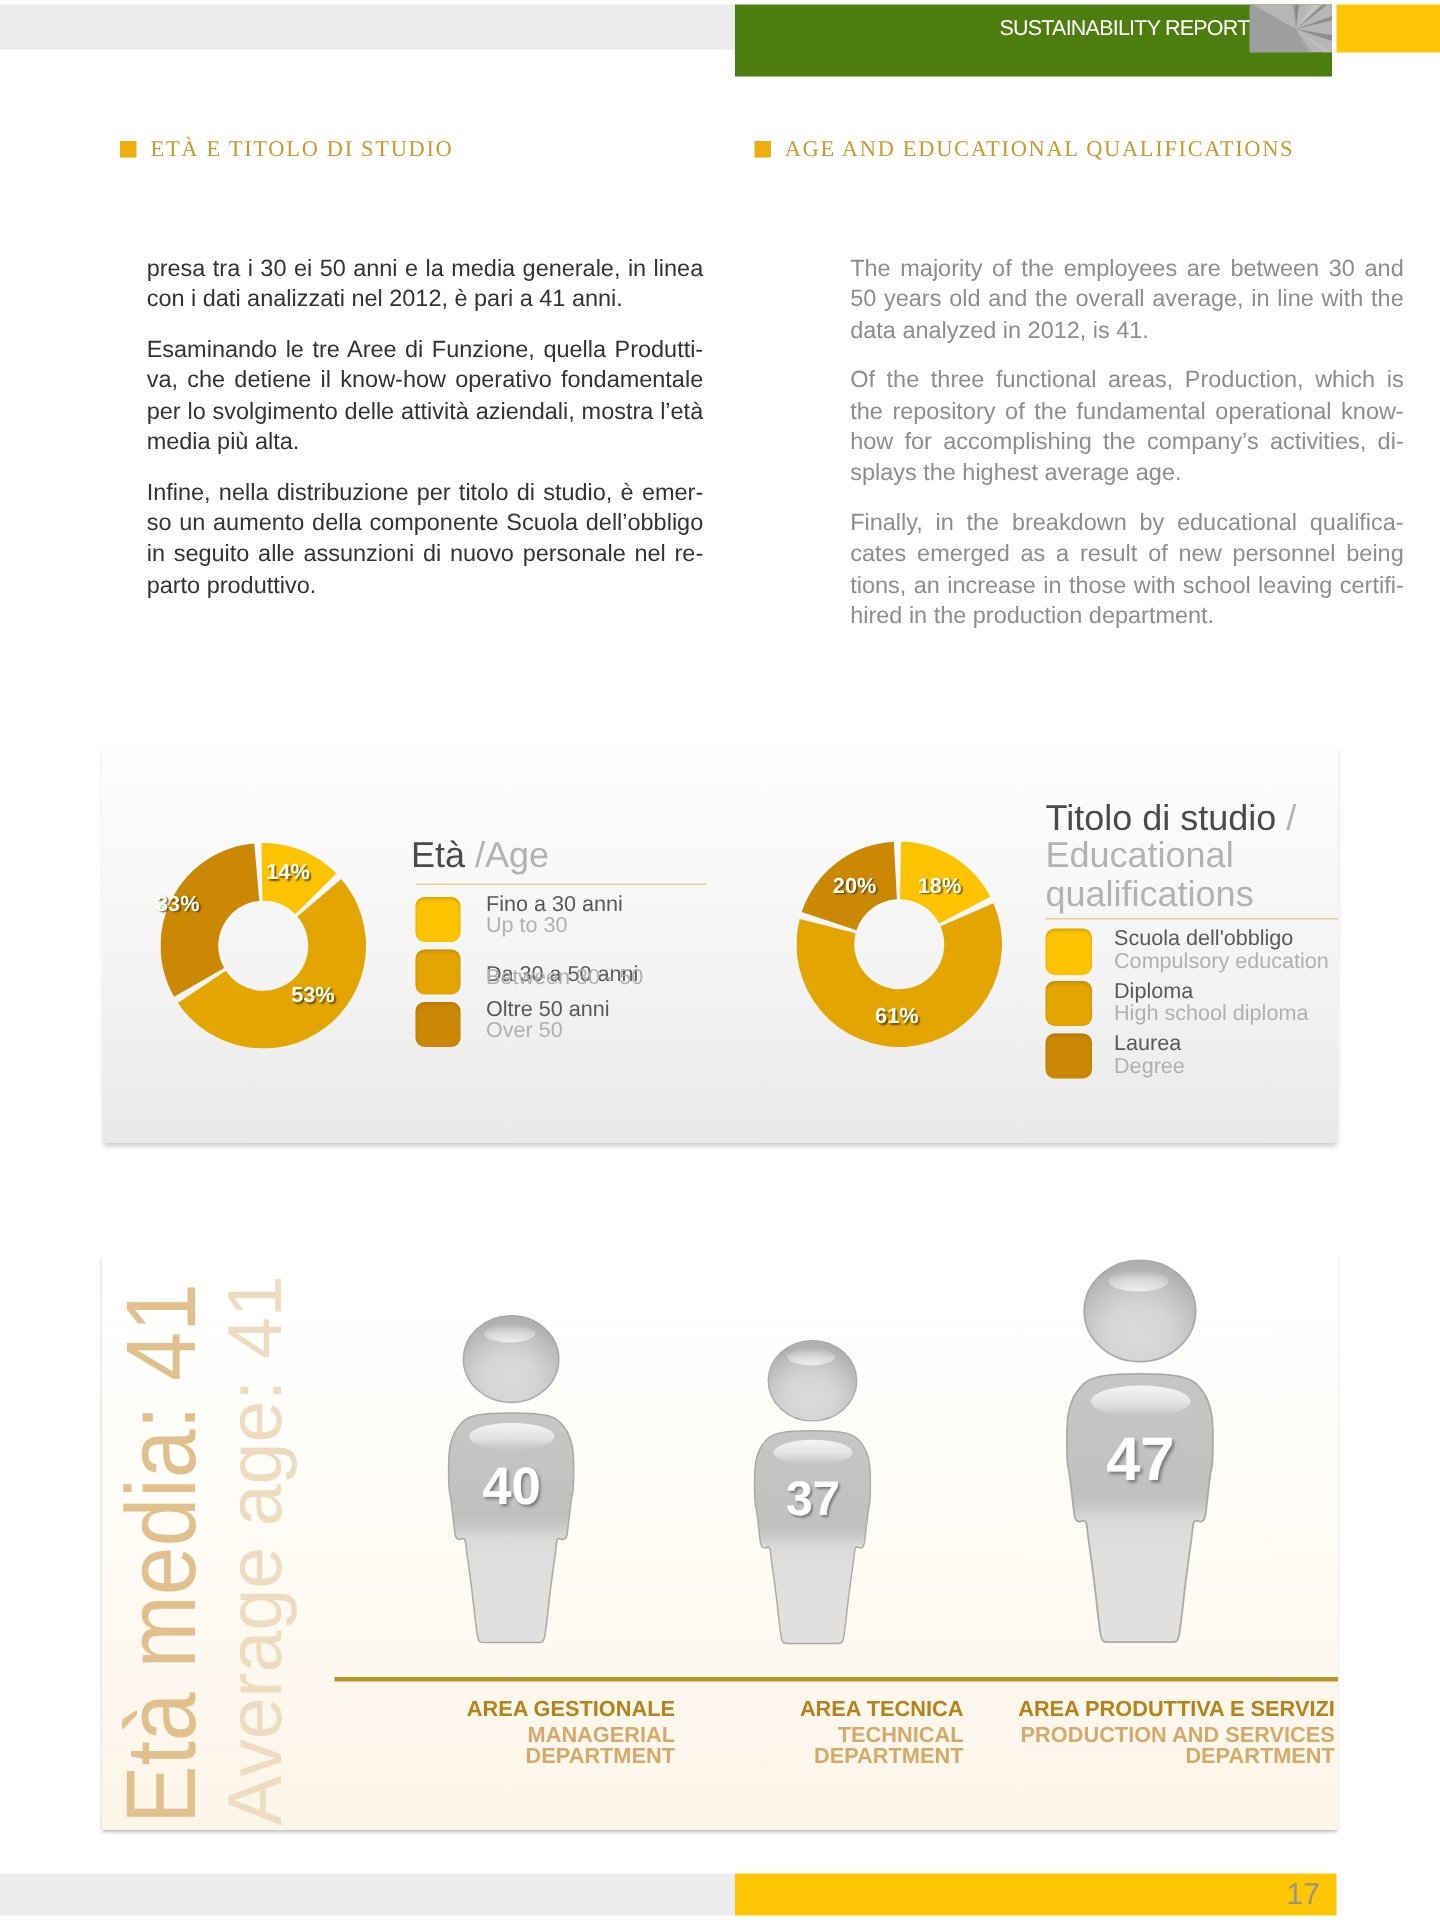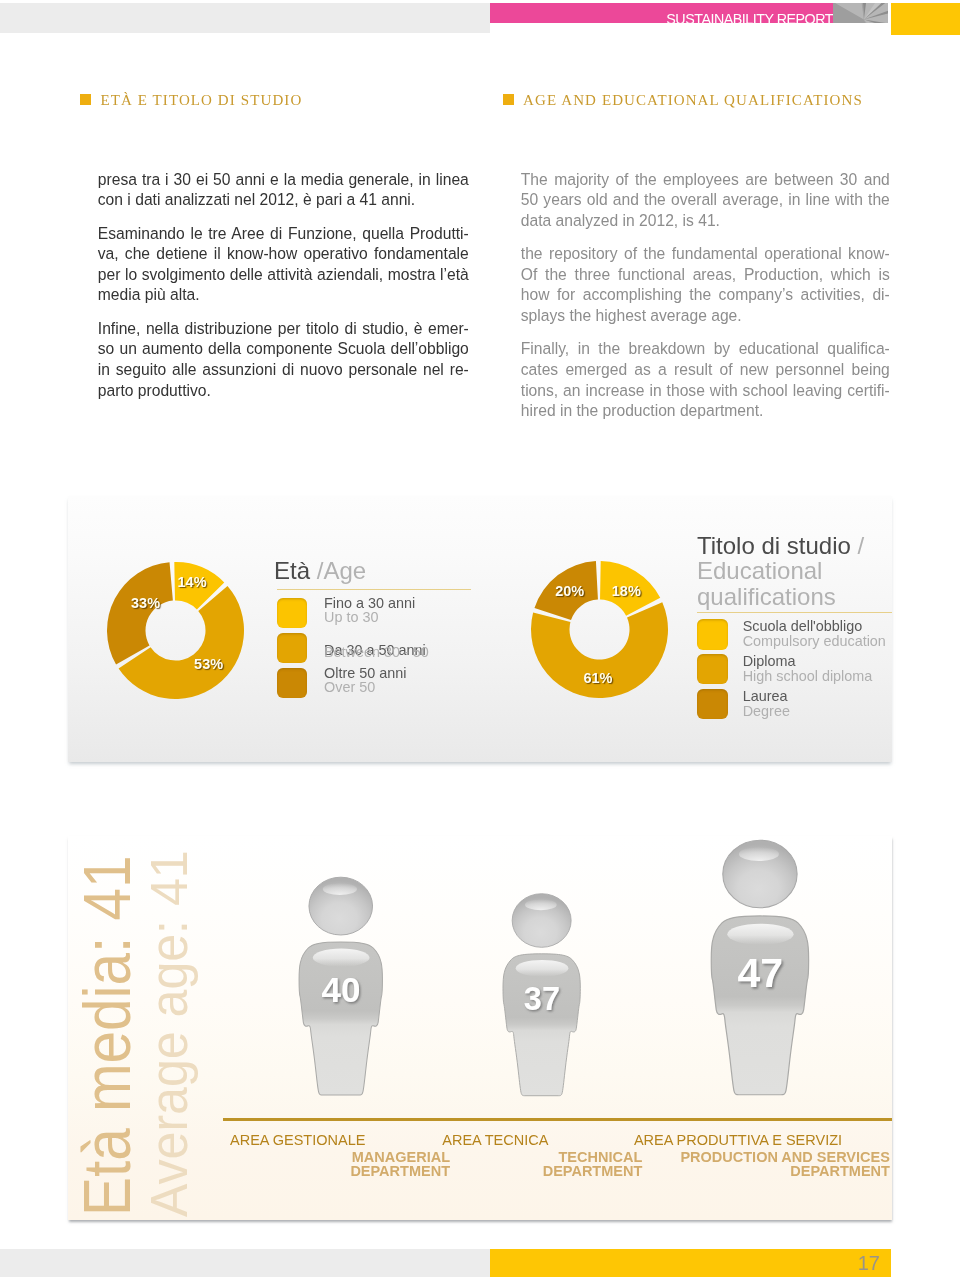--- a/index.html
+++ b/index.html
@@ -1,38 +1,38 @@
 <!DOCTYPE html>
 <html><head>
 <meta charset="utf-8">
 <style>
   html,body{margin:0;padding:0;}
   body{width:960px;height:1283px;background:#ffffff;font-family:"Liberation Sans",sans-serif;overflow:hidden;}
   .page{position:absolute;left:0;top:0;width:960px;height:1283px;}
 
   
   .tb-light{position:absolute;left:0;top:3px;width:490px;height:30px;background:#ececec;}
-  .tb-dark{position:absolute;left:490px;top:3px;width:398px;height:20px;background:#ec4899;overflow:hidden;}
+  .tb-dark{position:absolute;left:490px;top:3px;width:398px;height:48px;background:#4d7c0f;overflow:hidden;}
   .tb-yellow{position:absolute;left:891px;top:3px;width:69px;height:32px;background:#fec604;}
   .tb-title{position:absolute;right:55px;top:0;height:32px;line-height:33px;
       color:#ffffff;font-size:14.3px;letter-spacing:-0.5px;white-space:nowrap;}
   .burst{position:absolute;right:0;top:0;width:55.5px;height:32px;}
 
   
   .sec{position:absolute;font-family:"Liberation Serif",serif;color:#c99a2e;font-size:15px;
        line-height:15px;letter-spacing:1.1px;white-space:nowrap;}
   .bullet{position:absolute;width:10.8px;height:11.1px;background:#eeae10;}
 
   
   .col{position:absolute;font-size:15.65px;line-height:20.6px;}
   .col p{margin:0 0 12.7px 0;}
   .col .ln{display:block;text-align:justify;text-align-last:justify;}
   .col .ln.last{text-align-last:left;}
   .col-it{color:#333333;}
-  .col-en{color:#8d8d8d;}
+  .col-en{color:#8d8d8d;margin-left:46px;}
 
   
   .panel{position:absolute;left:68px;top:496px;width:824px;height:266px;
       background:linear-gradient(180deg,#fdfdfd 0%,#fafafa 22%,#f2f2f2 64%,#e9e9e9 100%);
       box-shadow:0 3px 3.5px -1px rgba(150,160,168,.55);}
   .donut{position:absolute;}
   .pct{position:absolute;color:#fffdf2;font-size:14.5px;font-weight:bold;line-height:11px;
        text-shadow:1.2px 1.2px 1.1px rgba(80,52,0,.8);white-space:nowrap;}
 
   .ch-title{position:absolute;font-size:24px;line-height:25.4px;color:#4a4a4a;white-space:nowrap;}
@@ -41,21 +41,21 @@
   .sw{position:absolute;border-radius:6px;box-shadow:inset 0 1.5px 2px rgba(110,70,0,.25);}
   .lg-it{position:absolute;font-size:14.4px;line-height:14.4px;color:#595959;white-space:nowrap;}
   .lg-en{position:absolute;font-size:14.4px;line-height:14.4px;color:#b0b0b0;white-space:nowrap;}
 
   
   .panel2{position:absolute;left:68px;top:836px;width:824px;height:384px;
       background:linear-gradient(180deg,#ffffff 0%,#fffefc 20%,#fffcf7 43%,#fefaf2 62%,#fdf6ec 82%,#fdf5e9 100%);
       box-shadow:0 2px 2.5px -0.5px rgba(120,125,130,.62);}
   .vtxt{position:absolute;transform-origin:0 0;white-space:nowrap;line-height:1;}
   .rule2{position:absolute;height:2.6px;background:#bd9328;}
-  .dept-it{position:absolute;font-size:14.5px;line-height:14.5px;font-weight:normal;color:#b5831b;text-align:left;}
+  .dept-it{position:absolute;font-size:14.5px;line-height:14.5px;font-weight:bold;color:#b5831b;text-align:right;}
   .dept-en{position:absolute;font-size:14.5px;font-weight:bold;color:#d2ab6b;text-align:right;line-height:13.5px;}
   .figure{position:absolute;}
   .figval{fill:#ffffff;font-family:"Liberation Sans",sans-serif;font-weight:bold;font-size:41px;
           text-anchor:middle;}
 
   
   .ft-light{position:absolute;left:0;top:1249px;width:490px;height:28px;background:#ececec;}
   .ft-yellow{position:absolute;left:490px;top:1249px;width:401.4px;height:28px;background:#fec604;}
   .pageno{position:absolute;right:11.5px;top:0;height:28px;line-height:29px;color:#9a9488;font-size:20px;}
 </style>
@@ -105,22 +105,22 @@
         <span class="ln last">parto produttivo.</span>
       </p>
   </div>
   <div class="col col-en" style="left:520.8px;top:169.8px;width:369px">
     <p>
         <span class="ln">The majority of the employees are between 30 and</span>
         <span class="ln">50 years old and the overall average, in line with the</span>
         <span class="ln last">data analyzed in 2012, is 41.</span>
       </p>
     <p>
+        <span class="ln">Of the three functional areas, Production, which is</span>
         <span class="ln">the repository of the fundamental operational know-</span>
-        <span class="ln">Of the three functional areas, Production, which is</span>
         <span class="ln">how for accomplishing the company’s activities, di-</span>
         <span class="ln last">splays the highest average age.</span>
       </p>
     <p>
         <span class="ln">Finally, in the breakdown by educational qualifica-</span>
         <span class="ln">cates emerged as a result of new personnel being</span>
         <span class="ln">tions, an increase in those with school leaving certifi-</span>
         <span class="ln last">hired in the production department.</span>
       </p>
   </div>
@@ -138,21 +138,21 @@
                L 43.57046592177015 85.18886846500914
                A 30 30 0 1 0 91.27813922004643 48.97677348202448 Z" fill="#e3a502"></path>
           <path d="M 9.058066444228395 102.54271633038752
                A 68.5 68.5 0 0 1 62.52983162178541 0.2606631807154258
                L 65.88532771757025 38.61415905724763
                A 30 30 0 0 0 42.467036398932144 83.40921883082666 Z" fill="#ca8804"></path>
         </g>
     </svg>
     <div class="pct" style="left:109.5px;top:80.7px">14%</div>
     <div class="pct" style="left:126.1px;top:162.8px">53%</div>
-    <div class="pct" style="left:63px;top:101.9px">33%</div>
+    <div class="pct" style="left:36px;top:101.9px">33%</div>
 
     <div class="ch-title" style="left:206px;top:62px">
       <span>Età</span><span class="en"> /</span><span class="en">Age</span>
     </div>
     <div class="rule" style="left:209px;top:93px;width:193.5px"></div>
 
     <div class="sw" style="left:209px;top:102px;width:30px;height:30px;background:#fcc400"></div>
     <div class="lg-it" style="left:256px;top:100px">Fino a 30 anni</div>
     <div class="lg-en" style="left:256px;top:114px">Up to 30</div>
 

